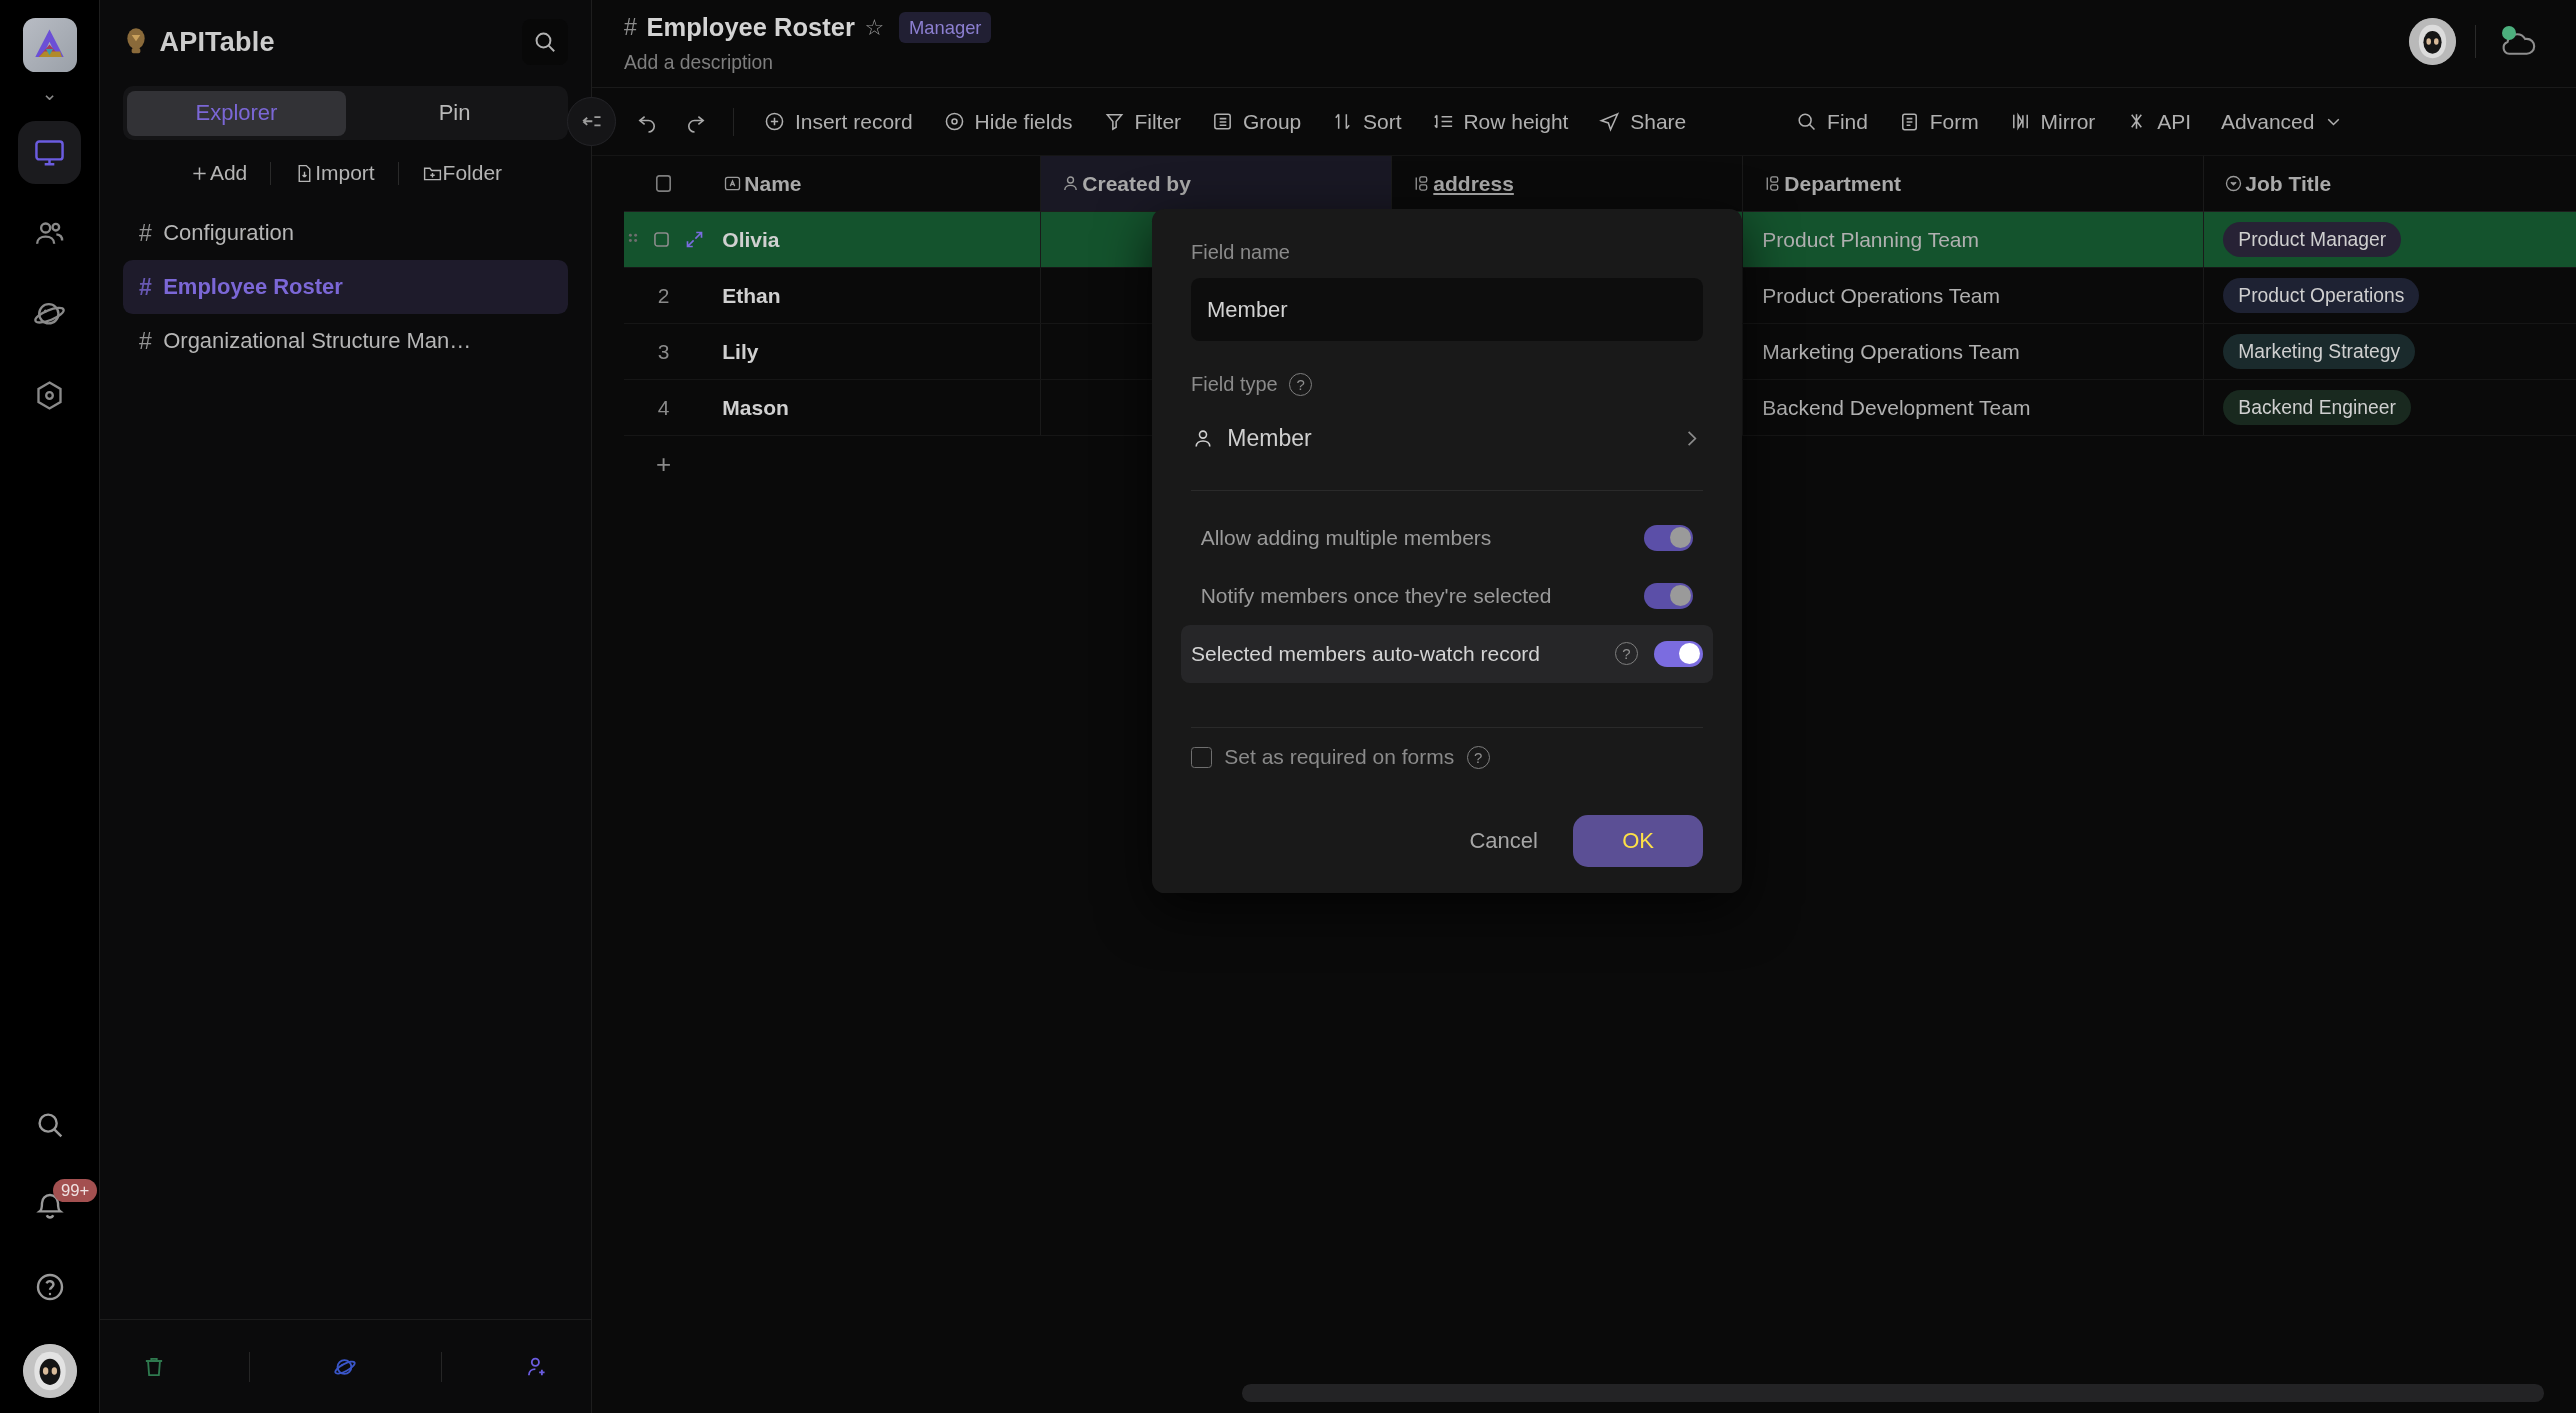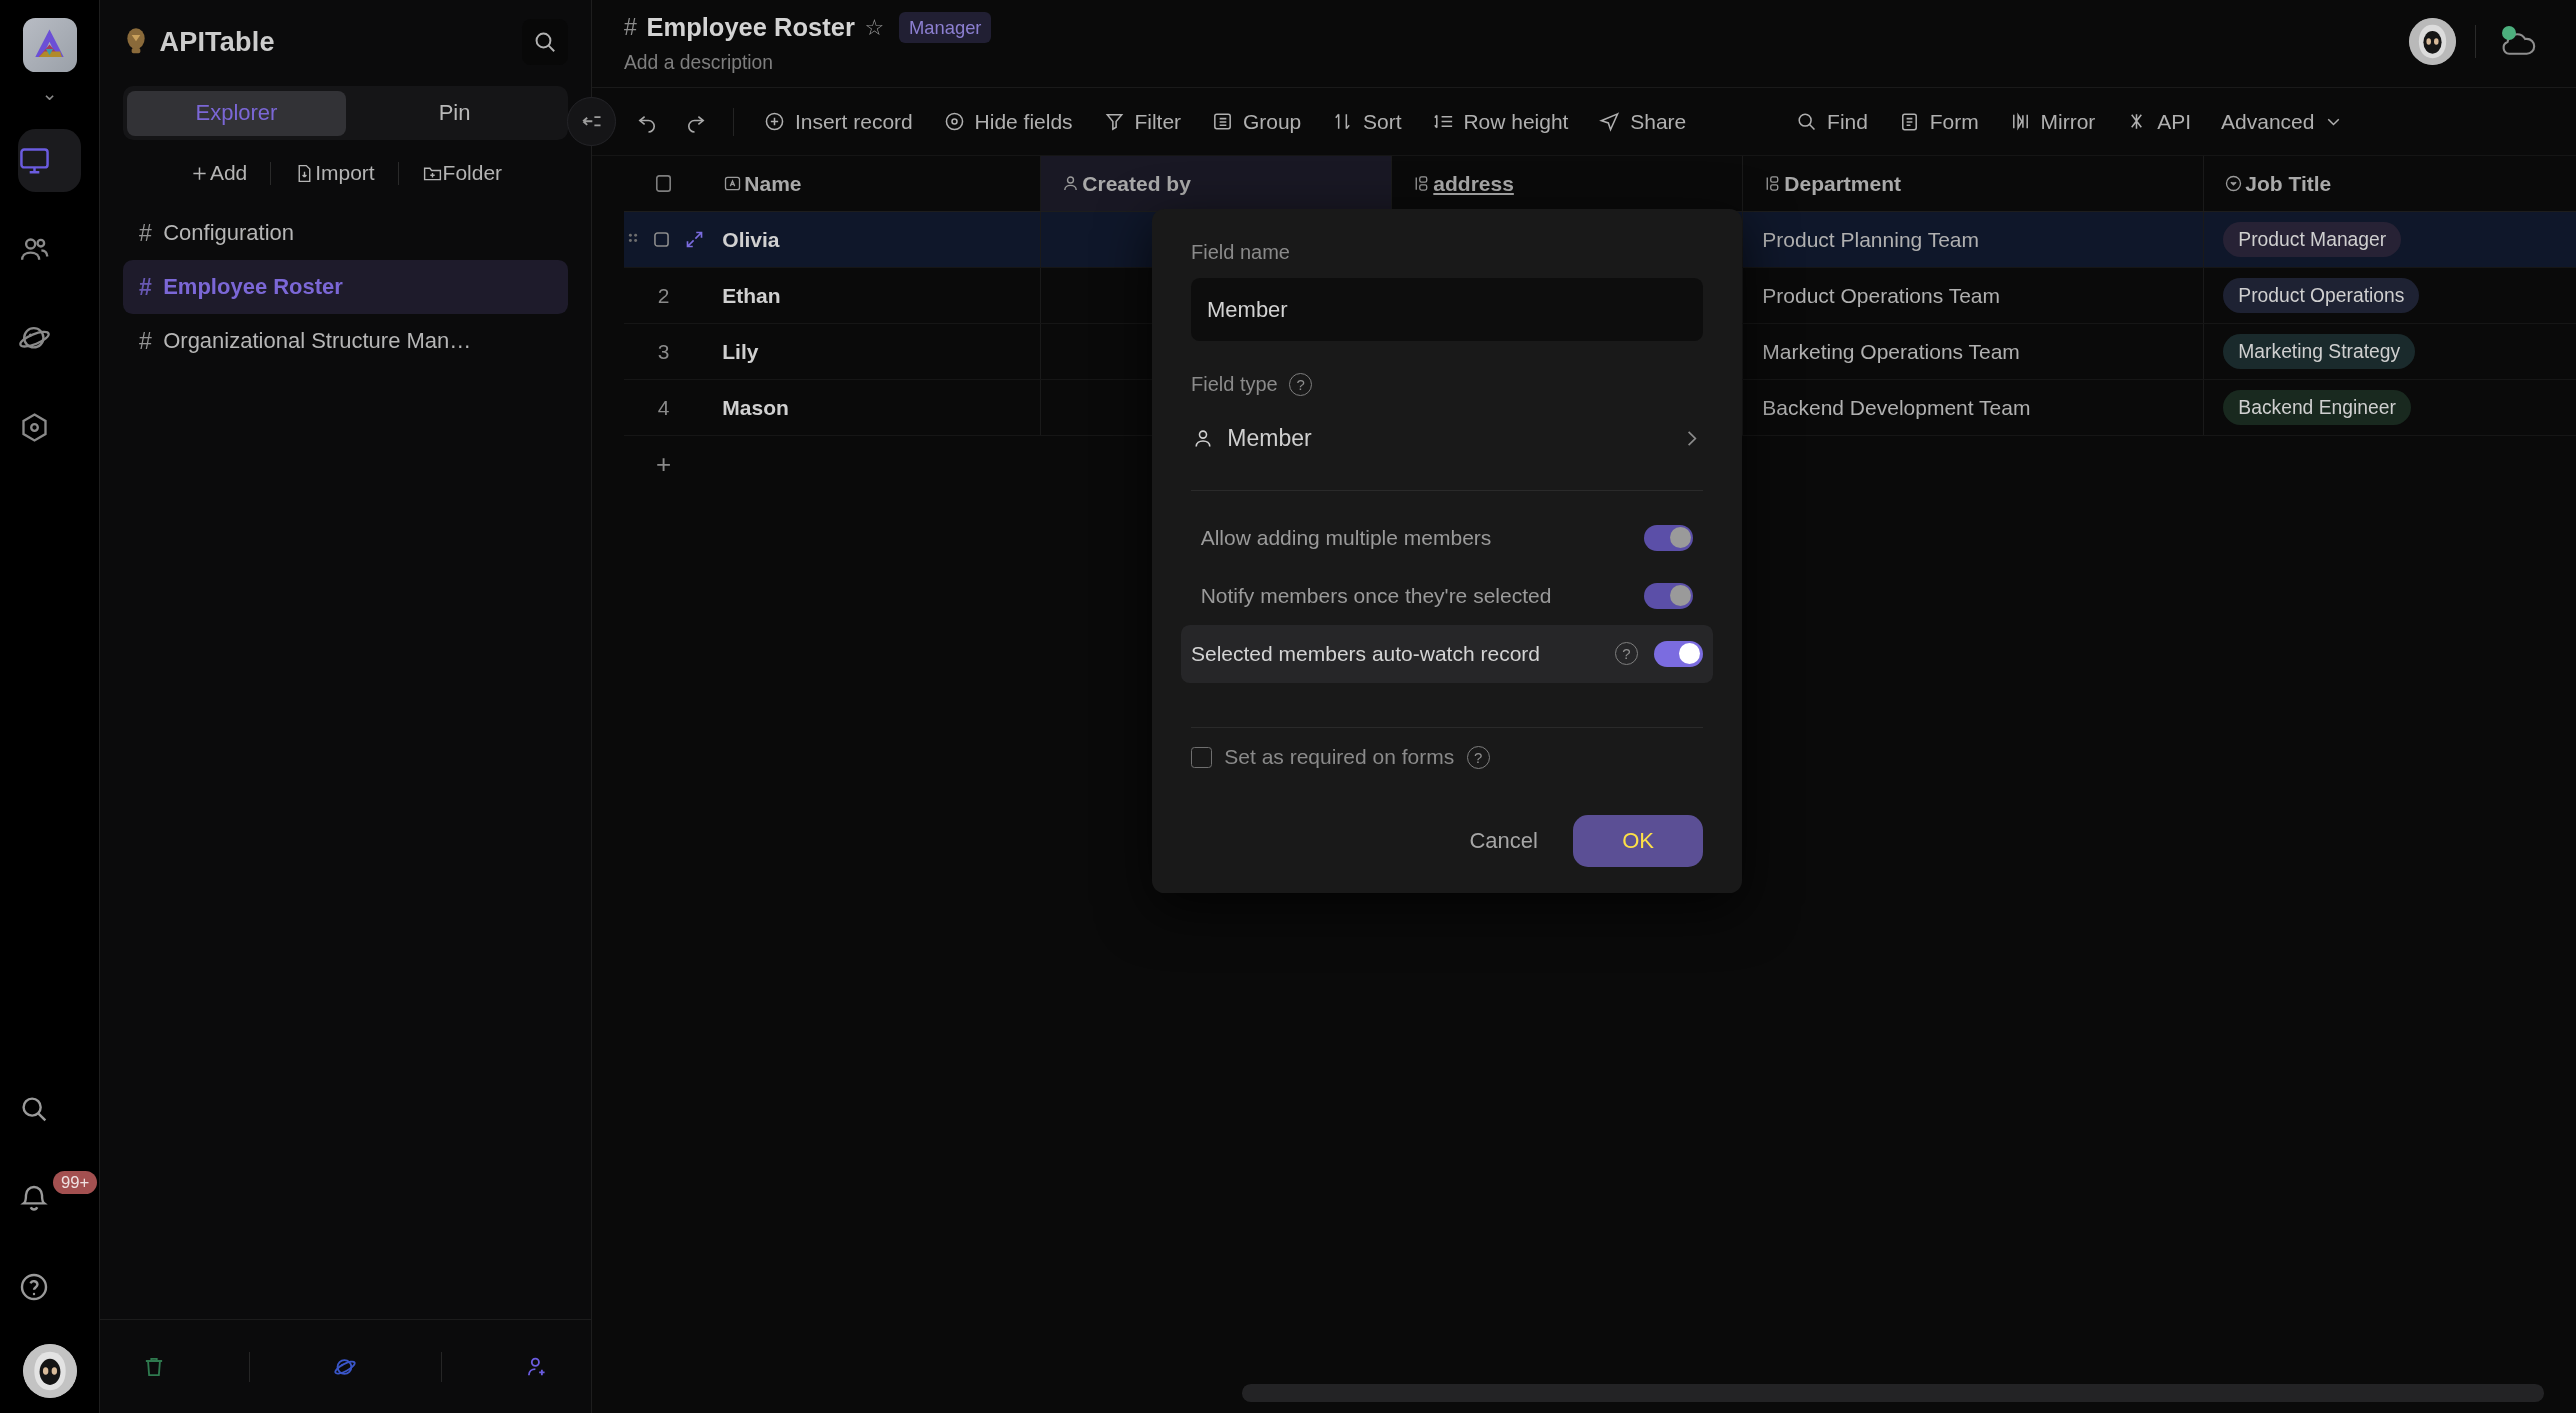--- a/index.html
+++ b/index.html
@@ -23,22 +23,22 @@
   }
   .rail-logo {
     width: 54px; height: 54px; border-radius: 12.3px;
     background: linear-gradient(135deg,#b8bcc4,#9aa0a8);
     display: flex; align-items: center; justify-content: center;
     position: relative; overflow: hidden;
   }
   .rail-chev { margin-top: 12.3px; color: #8a8a8a; font-size: 19.3px; line-height: 1; }
   .rail-item {
     width: 63px; height: 63px; border-radius: 17.6px;
-    display: flex; align-items: center; justify-content: flex-start;
-    margin-top: 26px; position: relative;
+    display: flex; align-items: center; justify-content: center;
+    margin-top: 18px; position: relative;
   }
   .rail-item.active { background: #1b1b1e; }
   .rail-spacer { flex: 1 1 auto; }
   .badge {
     position: absolute; top: 5.3px; left: 35px;
     background: #a35050; color: #efe2e2;
     font-size: 16.7px; border-radius: 877px;
     padding: 2.6px 8px; line-height: 1.05;
   }
   .rail-avatar {
@@ -149,21 +149,21 @@
   }
   .ghead .gcell { color: #a9a9a9; font-weight: 700; gap: 1px; }
   .c-num { width: 79px; flex: 0 0 79px; justify-content: center; border-right: none; }
   .c-name { width: 338px; flex: 0 0 338px; }
   .c-created { width: 351px; flex: 0 0 351px; }
   .c-addr { width: 351px; flex: 0 0 351px; text-decoration: underline; }
   .c-dept { width: 461px; flex: 0 0 461px; }
   .c-job { width: 465px; flex: 0 0 465px; border-right: none; }
   .ghead .c-created { background: #191824; }
   .gbody .grow { border-bottom: 0.9px solid #161616; }
-  .gbody .grow.sel { background: #0f172a; }
+  .gbody .grow.sel { background: #14532d; }
   .rname { font-weight: 700; color: #d0d0d0; }
   .rnum { color: #8a8a8a; font-size: 21px; }
   .rowtools { display: flex; align-items: center; gap: 11.4px; padding-left: 3.5px; }
   .chip {
     border-radius: 877px; padding: 6.1px 15px; font-size: 19.3px;
     color: #cfcfcf; display: inline-block; white-space: nowrap;
   }
   .addrow { height: 56px; display:flex; align-items:center; }
   .addrow .plus { width: 79px; text-align:center; color:#8a8a8a; font-size: 26px; }
   .hscroll {

